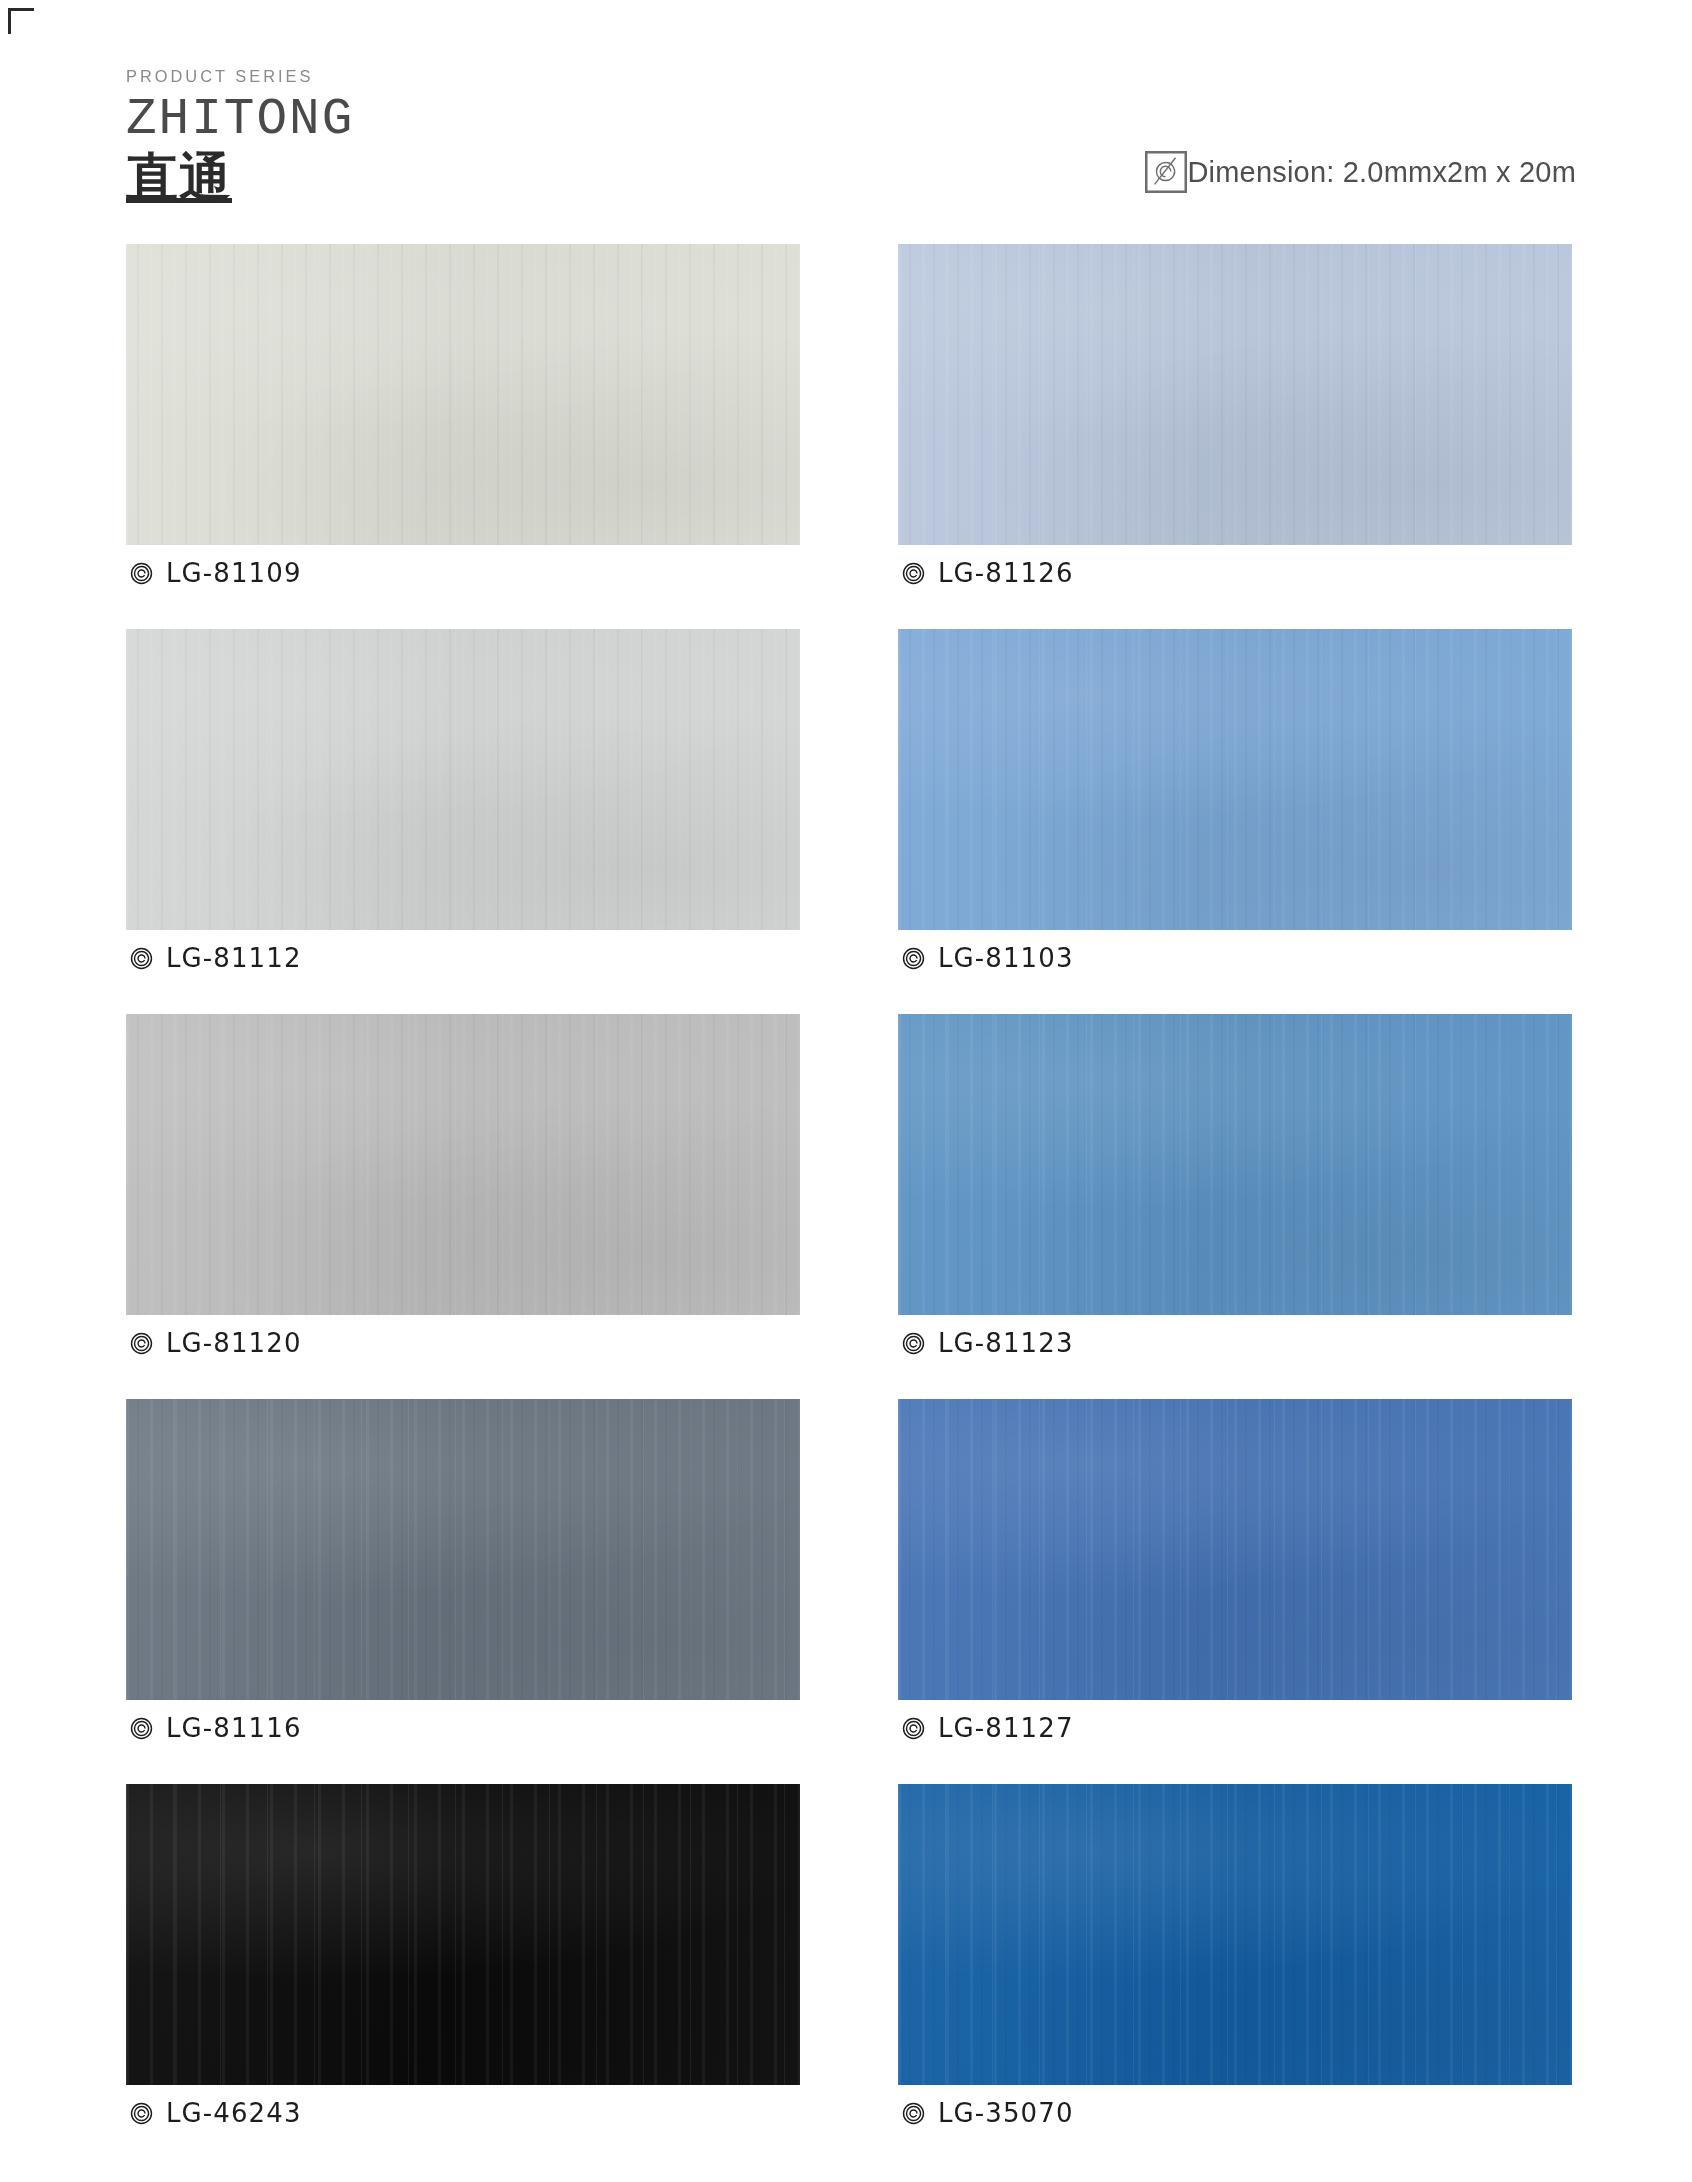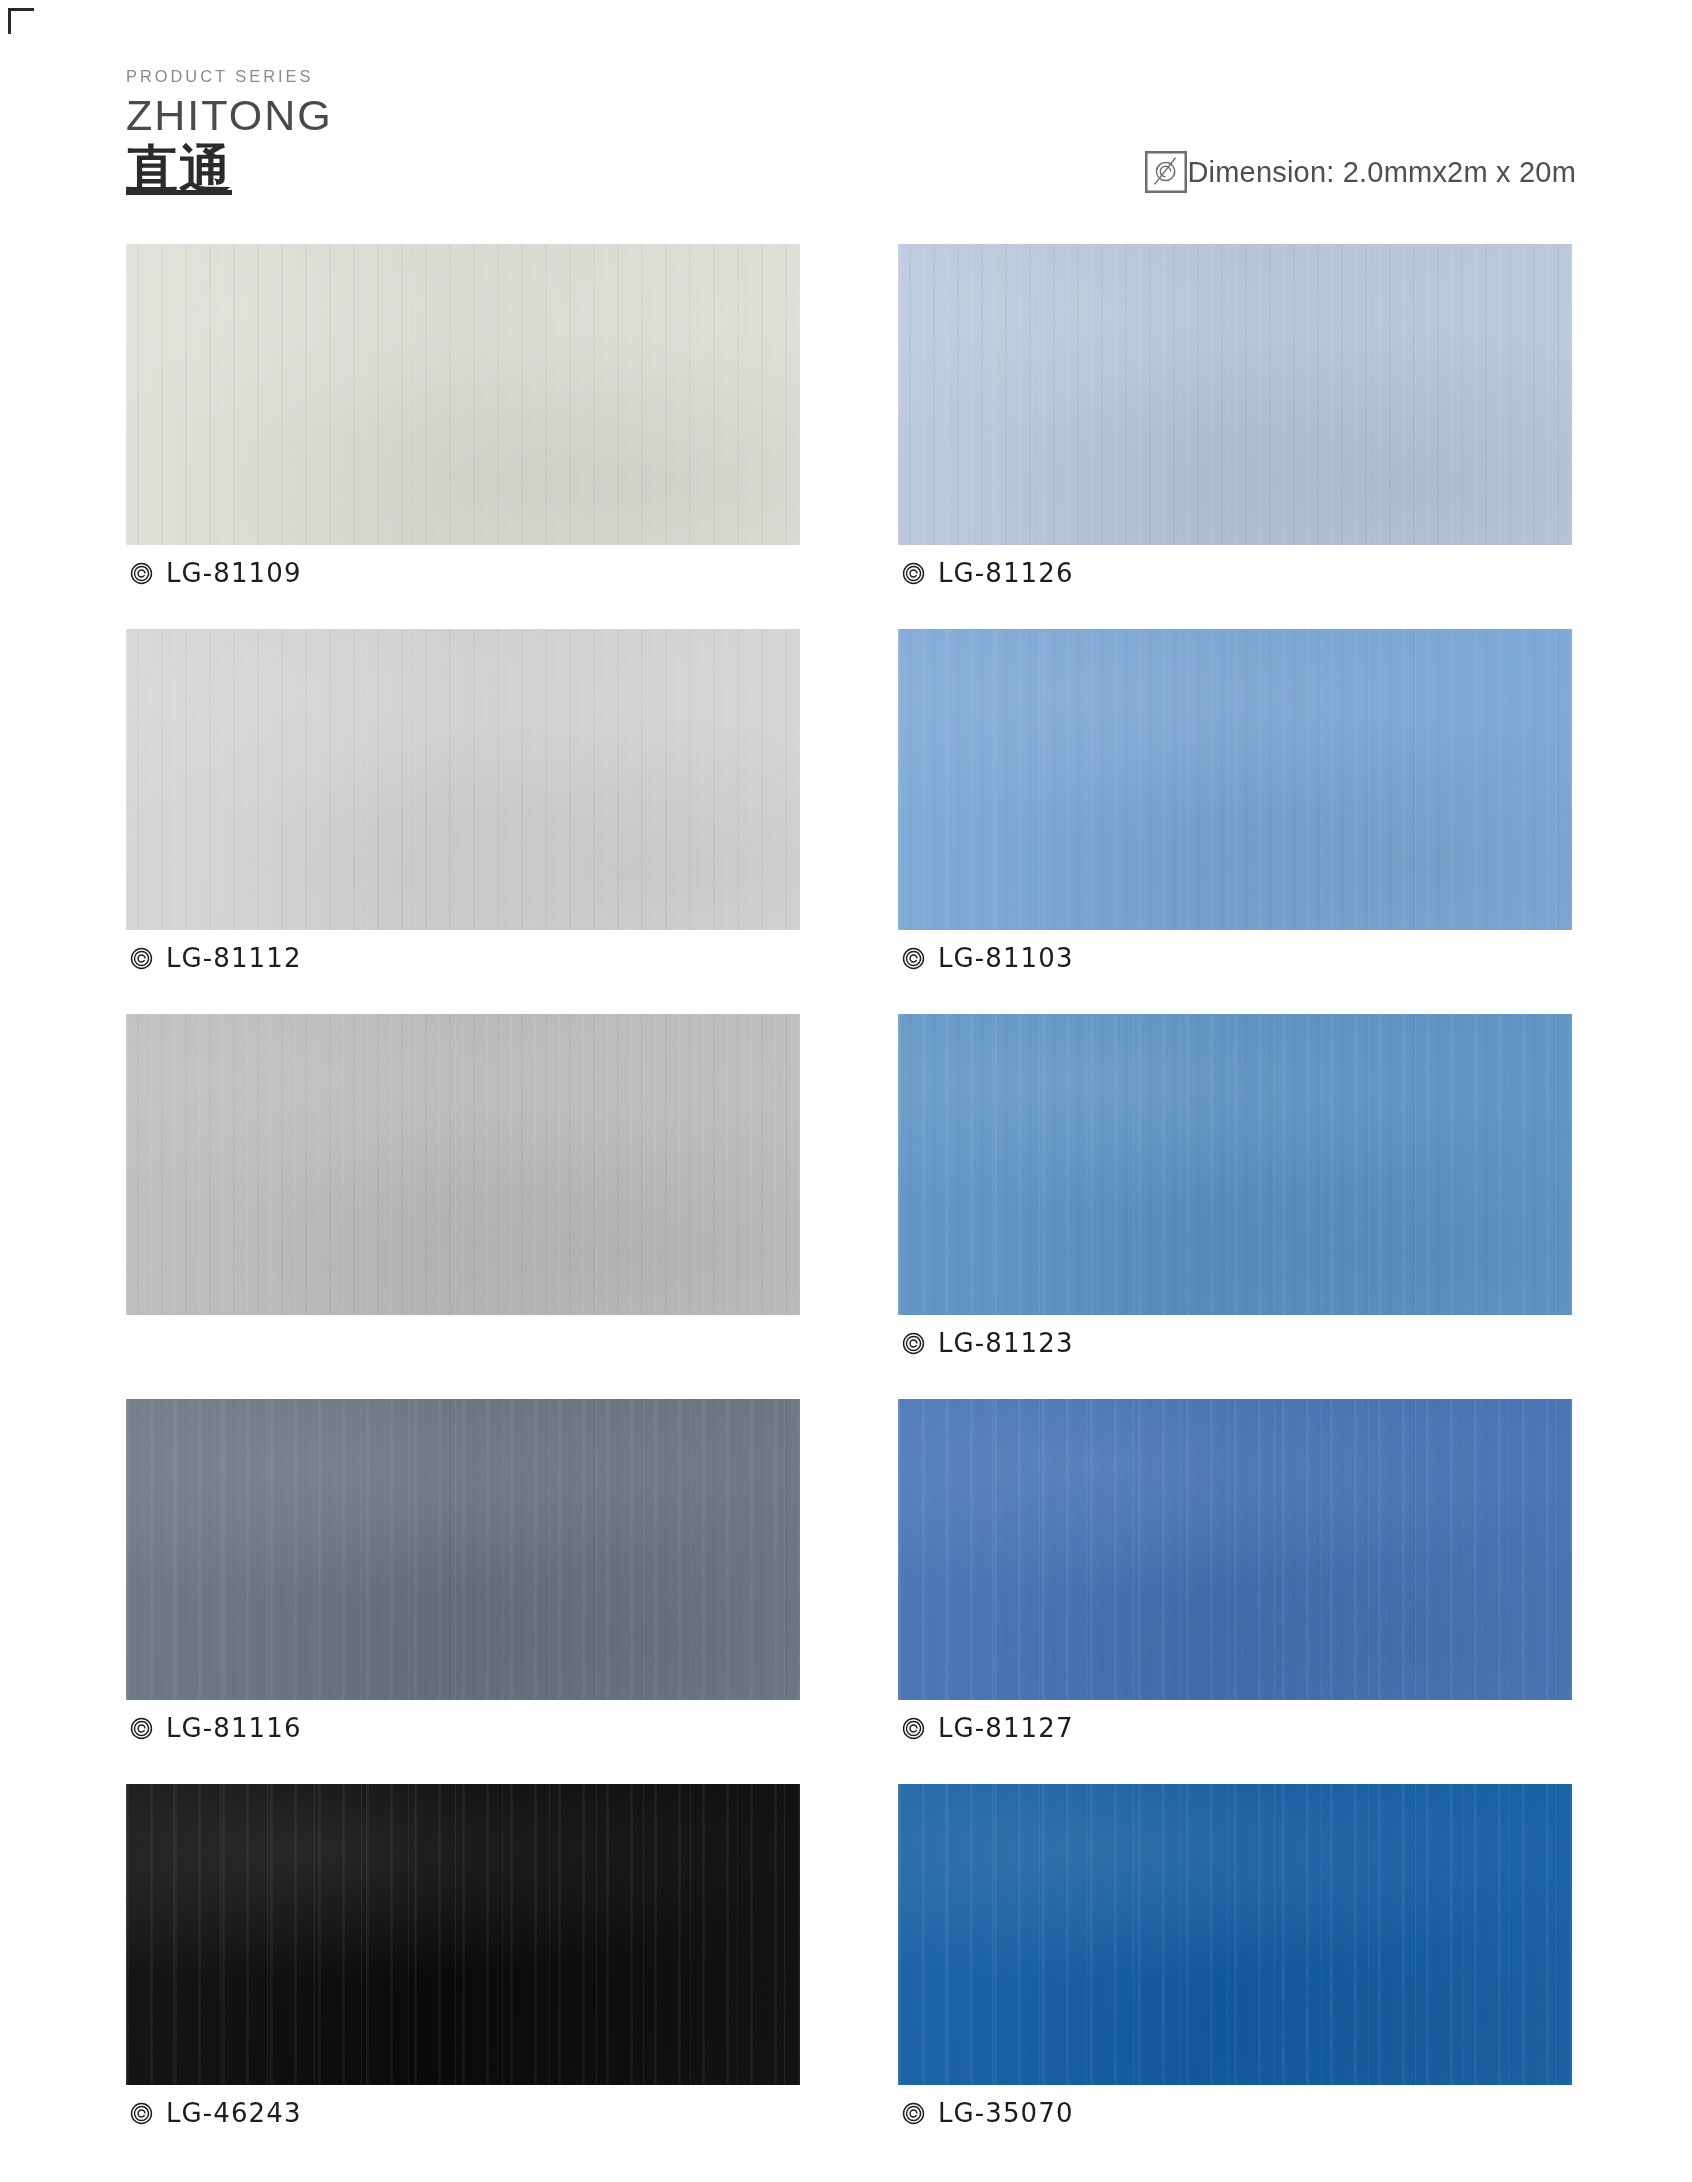--- a/index.html
+++ b/index.html
@@ -48,26 +48,26 @@
   .brand-kicker {
     font-size: 16.4px;
     letter-spacing: 3px;
     color: #8a8a8a;
     font-weight: 400;
     line-height: 1;
     margin-bottom: 9px;
   }
 
   .brand-latin {
-    font-size: 43px;
+    font-size: 51px;
     letter-spacing: 2px;
     color: #4a4a4a;
     font-weight: 300;
     line-height: 1.05;
-    font-family: Liberation Sans, sans-serif;
+    font-family: Liberation Mono, monospace;
   }
 
   .brand-cjk {
     font-size: 52px;
     color: #2b2b2b;
     font-weight: 700;
     line-height: 1.08;
     letter-spacing: 1px;
     margin-top: 2px;
     font-family: "DejaVu Sans", sans-serif;
@@ -245,20 +245,28 @@
           <svg class="swatch-bullet-icon" viewBox="0 0 24 24">
             <circle cx="12" cy="12" r="10.4" fill="none" stroke="#1d1d1d" stroke-width="1.5"></circle>
             <path d="M 19.3 12 a 7.3 7.3 0 1 1 -7.3 -7.3 a 7.3 7.3 0 0 1 5.9 11.6" fill="none" stroke="#1d1d1d" stroke-width="1.5"></path>
             <path d="M 15.6 12 a 3.6 3.6 0 1 0 -3.6 3.6 a 3.6 3.6 0 0 0 3.2 -2" fill="none" stroke="#1d1d1d" stroke-width="1.5"></path>
           </svg>
           <span class="swatch-code">LG-81103</span>
         </div>
       </div>
       <div class="swatch-cell">
         <div class="swatch-chip" style="background-color: rgb(189, 189, 189);"></div>
+        <div class="swatch-caption">
+          <svg class="swatch-bullet-icon" viewBox="0 0 24 24">
+            <circle cx="12" cy="12" r="10.4" fill="none" stroke="#1d1d1d" stroke-width="1.5"></circle>
+            <path d="M 19.3 12 a 7.3 7.3 0 1 1 -7.3 -7.3 a 7.3 7.3 0 0 1 5.9 11.6" fill="none" stroke="#1d1d1d" stroke-width="1.5"></path>
+            <path d="M 15.6 12 a 3.6 3.6 0 1 0 -3.6 3.6 a 3.6 3.6 0 0 0 3.2 -2" fill="none" stroke="#1d1d1d" stroke-width="1.5"></path>
+          </svg>
+          <span class="swatch-code">LG-81120</span>
+        </div>
       </div>
       <div class="swatch-cell">
         <div class="swatch-chip" style="background-color: rgb(92, 147, 196);"></div>
         <div class="swatch-caption">
           <svg class="swatch-bullet-icon" viewBox="0 0 24 24">
             <circle cx="12" cy="12" r="10.4" fill="none" stroke="#1d1d1d" stroke-width="1.5"></circle>
             <path d="M 19.3 12 a 7.3 7.3 0 1 1 -7.3 -7.3 a 7.3 7.3 0 0 1 5.9 11.6" fill="none" stroke="#1d1d1d" stroke-width="1.5"></path>
             <path d="M 15.6 12 a 3.6 3.6 0 1 0 -3.6 3.6 a 3.6 3.6 0 0 0 3.2 -2" fill="none" stroke="#1d1d1d" stroke-width="1.5"></path>
           </svg>
           <span class="swatch-code">LG-81123</span>

